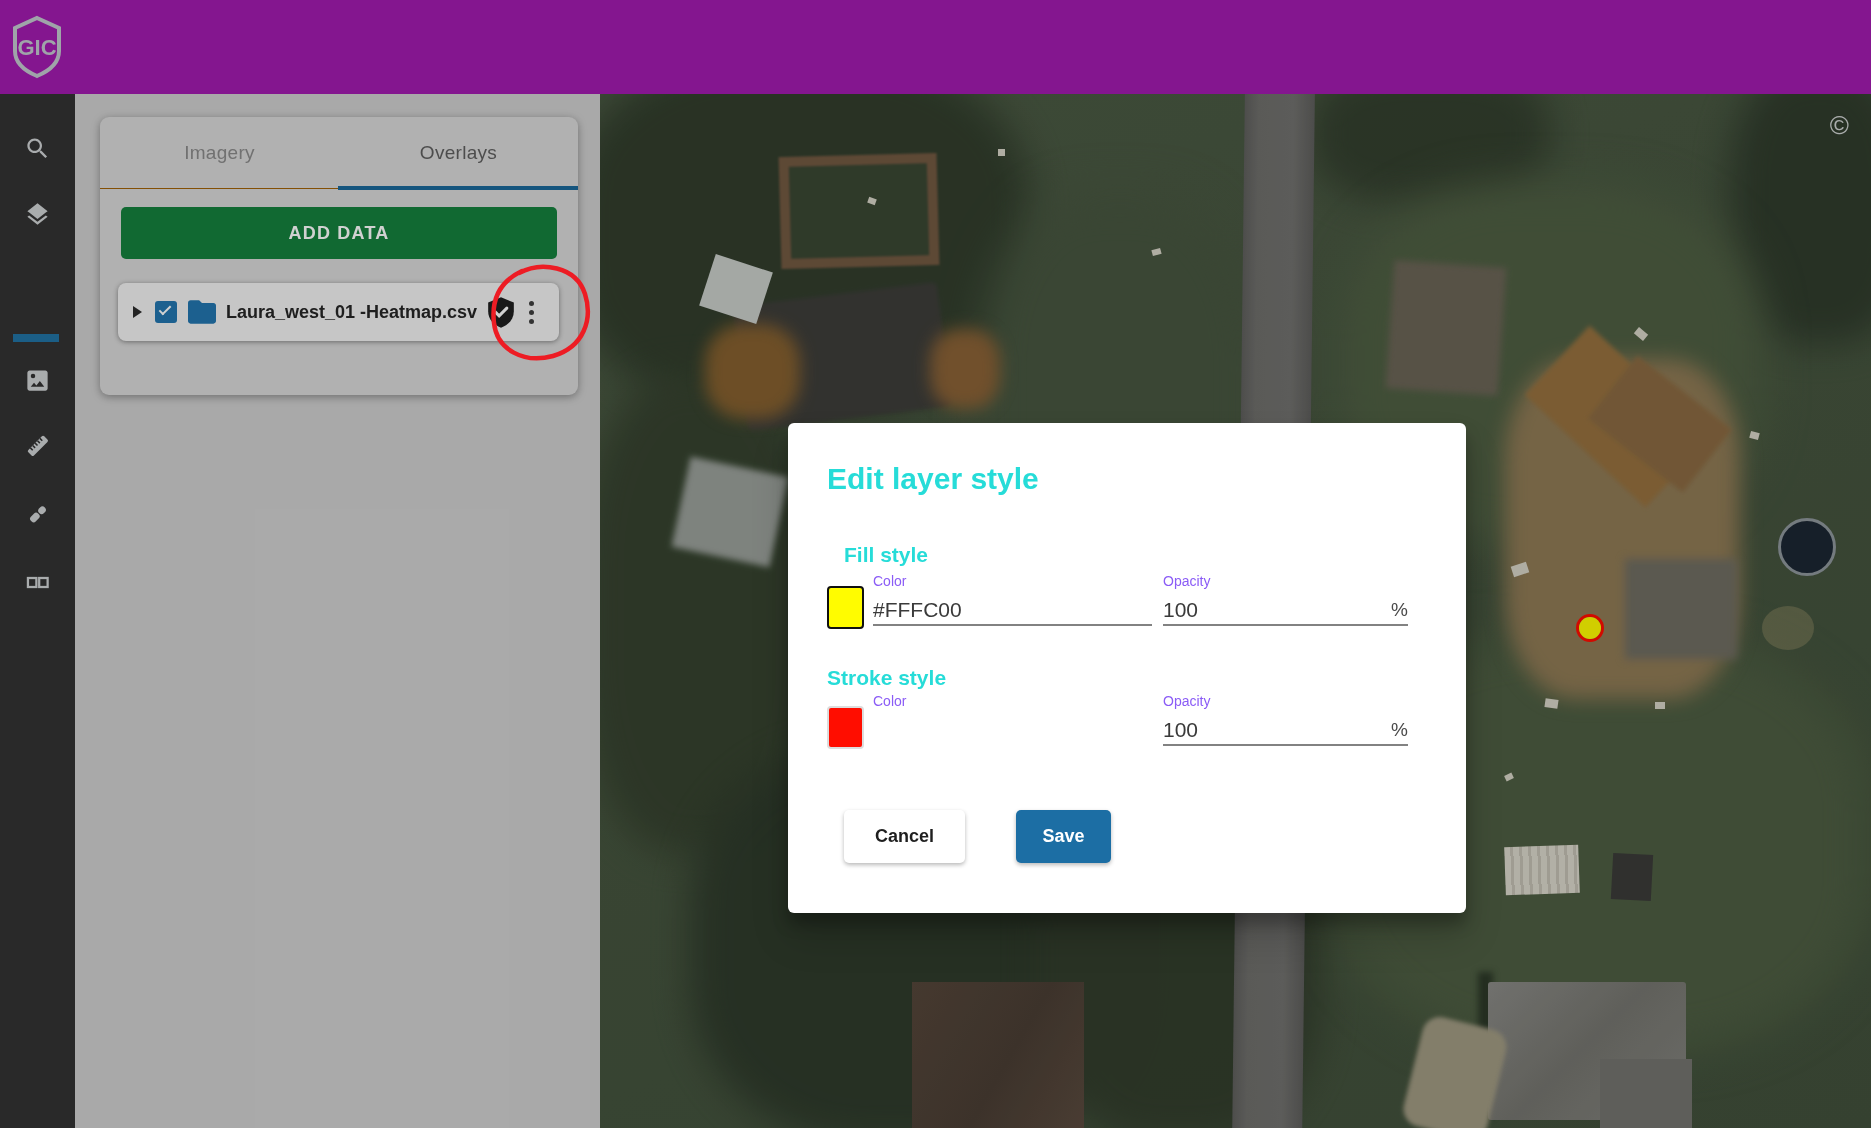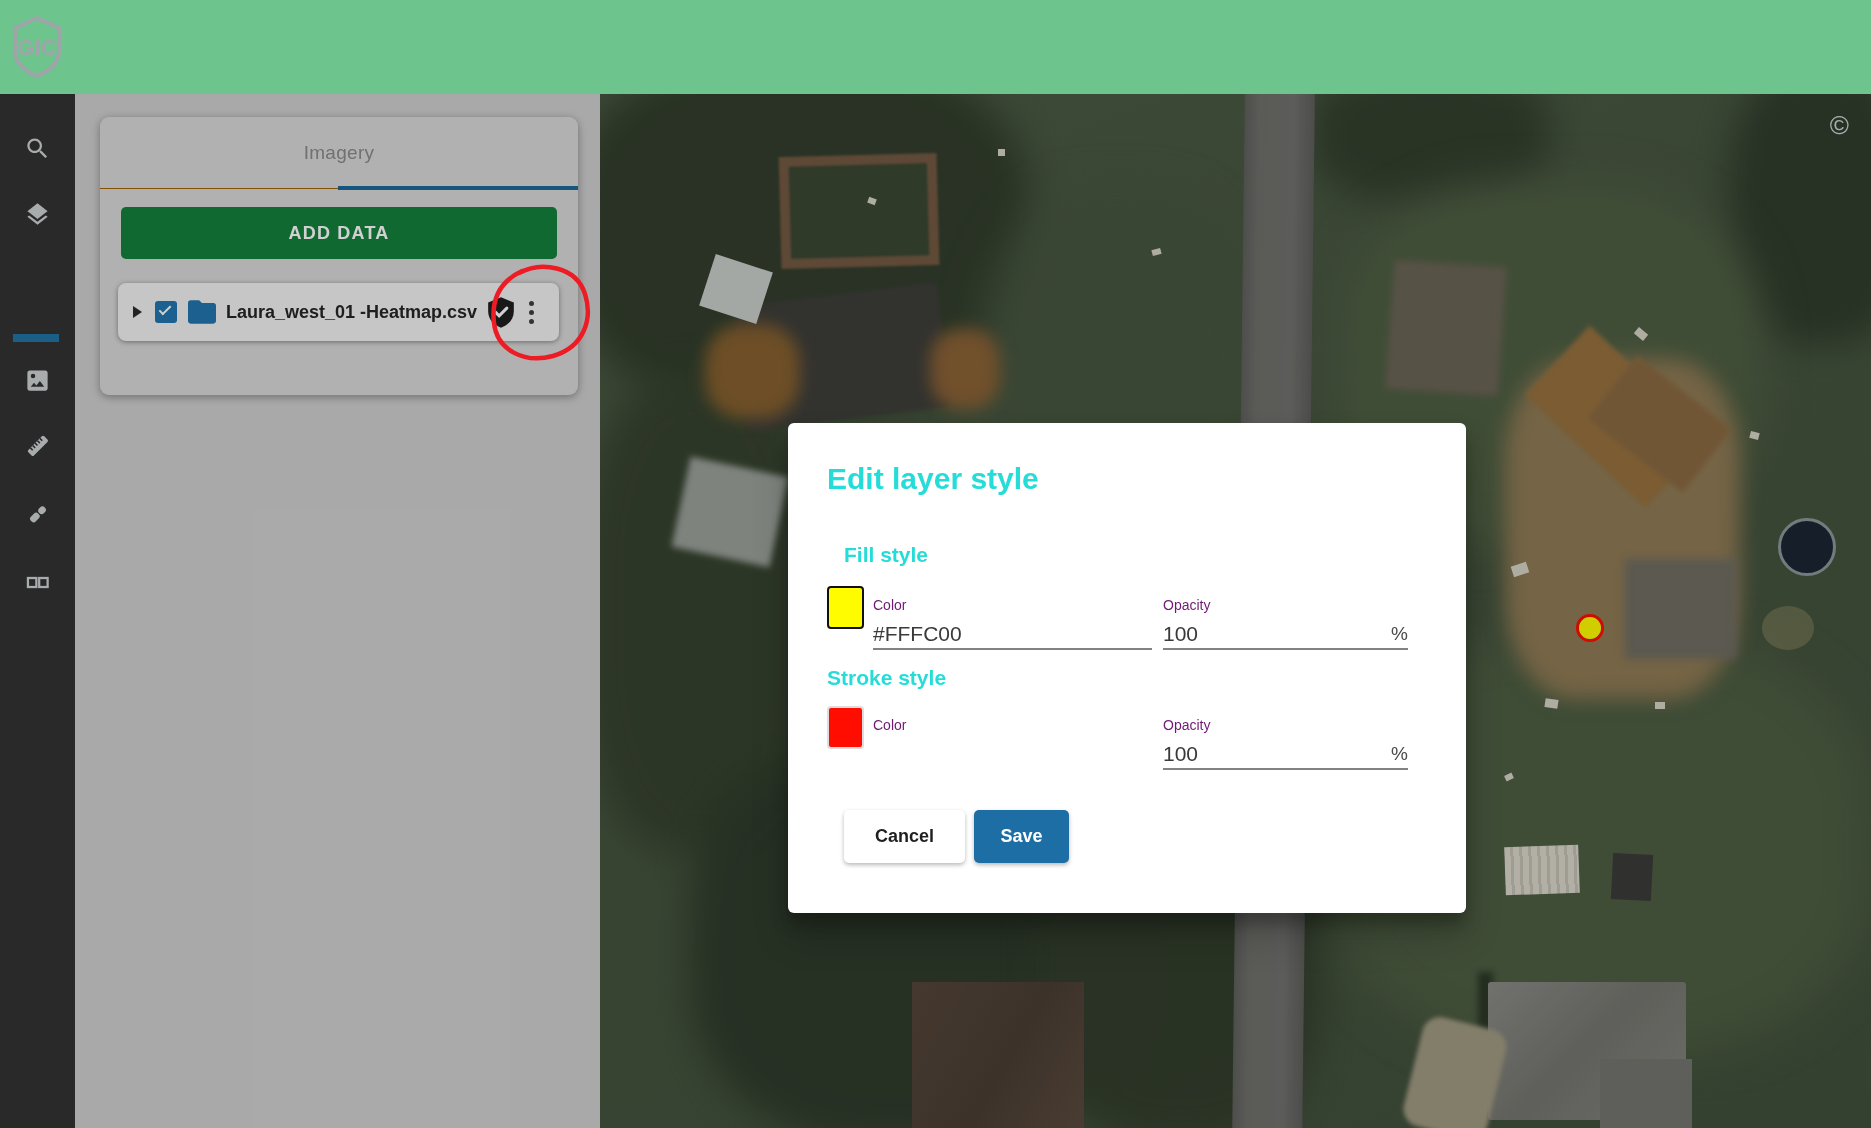--- a/index.html
+++ b/index.html
@@ -13,21 +13,21 @@
   .tree { background:#333f2e; filter:blur(18px); border-radius:40%; opacity:.95; }
   .lawn { filter:blur(22px); border-radius:40%; }
   .speck { position:absolute; background:#d6d3c6; }
   .map-road { position:absolute; left:645px; top:-10px; width:70px; height:1060px; background:linear-gradient(90deg,#5f5f5d,#6e6e6b 20%,#71716e 70%,#5e5e5c); transform:rotate(0.7deg); transform-origin:50% 0; }
   .foundation { position:absolute; left:180px; top:61px; width:158px; height:112px; border:10px solid #7a5c44; background:#3b4834; transform:rotate(-1.5deg); filter:blur(1px); opacity:.9; }
   .attribution { position:absolute; right:22px; top:16px; font-size:26px; color:rgba(236,239,240,.85); }
   .marker-outer { position:absolute; left:976px; top:520px; width:28px; height:28px; border-radius:50%; border:3px solid #FF0D00; }
   .marker-inner { width:100%; height:100%; border-radius:50%; }
 
   
-  .header { position:absolute; left:0; top:0; width:1871px; height:94px; background:#86efac; z-index:2; }
+  .header { position:absolute; left:0; top:0; width:1871px; height:94px; background:#a21caf; z-index:2; }
   .logo { position:absolute; left:9px; top:15px; }
   .sidebar { position:absolute; left:0; top:94px; width:75px; height:1034px; background:#333333; z-index:2; }
   .side-item { position:absolute; left:0; width:75px; height:56px; display:flex; align-items:center; justify-content:center; }
   .side-item svg { width:27px; height:27px; }
   .active-bar { position:absolute; left:13px; top:240px; width:46px; height:8px; background:#2173A4; }
 
   
   .panel-bg { position:absolute; left:75px; top:94px; width:525px; height:1034px; background:#cfcfcf; z-index:1; }
   .tab-card { position:absolute; left:100px; top:117px; width:478px; height:278px; background:#d8d8d8; border-radius:9px; box-shadow:0 2px 8px rgba(0,0,0,.35); z-index:3; }
   .tabs { position:relative; display:flex; height:72px; border-bottom:1px solid #a16207; }
@@ -53,28 +53,28 @@
   .section-h { position:absolute; left:39px; font-size:21px; font-weight:bold; color:#26DCD8; }
   .sec-fill-h { top:120px;margin-left:17px; } .sec-stroke-h { top:243px; }
   .style-row { position:absolute; left:39px; right:58px; height:62px; }
   .row-fill { top:150px; } .row-stroke { top:270px; }
   .swatch { position:absolute; left:0; top:13px; width:37px; height:43px; border-radius:4px; }
   .swatch.fill-swatch { border:2.5px solid #101010; }
   .swatch.stroke-swatch { border:2.5px solid #dddddd; }
   .field { position:absolute; top:0; }
   .field-color { left:46px; width:279px; }
   .field-opacity { left:336px; width:245px; }
-  .field-label { font-size:14px; color:#701a75;margin-top:24px; }
+  .field-label { font-size:14px; color:#8b5cf6; }
   .field-line { margin-top:4px; height:33px; border-bottom:2px solid #828282; display:flex; align-items:flex-end; justify-content:space-between; }
   .field-value { font-size:21px; color:#3a3a3a; padding-bottom:2px; }
   .unit { font-size:19px; color:#4a4a4a; padding-bottom:3px; }
   .dlg-buttons { position:absolute; left:56px; top:387px; display:flex; gap:9px; }
   .btn { border:none; border-radius:5px; height:53px; font-family:inherit; font-size:18px; font-weight:bold; cursor:pointer; box-shadow:0 2px 4px rgba(0,0,0,.28); }
   .btn-cancel { width:121px; background:#ffffff; color:#1f1f1f; }
-  .btn-save { width:95px; background:#1C6EA4; color:#ffffff; }
+  .btn-save { width:95px; background:#1C6EA4; color:#ffffff;margin-left:42px; }
 
   
   .annotation { position:absolute; left:486px; top:260px; z-index:30; pointer-events:none; }
 </style>
 </head>
 <body>
 
 <div class="map">
 
   <div class="blob tree" style="left:-30px;top:-40px;width:460px;height:360px;background:#313d2c;"></div>
@@ -190,20 +190,21 @@
         <rect x="3.5" y="8" width="7.5" height="8" fill="none" stroke="#cfd2d4" stroke-width="2"></rect>
         <rect x="13.5" y="8" width="7.5" height="8" fill="none" stroke="#cfd2d4" stroke-width="2"></rect>
       </svg>
   </div>
 </div>
 
 <div class="panel-bg"></div>
 <div class="tab-card">
   <div class="tabs">
     <div class="tab">Imagery</div>
+    <div class="tab active">Overlays</div>
     <div class="tab-underline"></div>
   </div>
   <button class="add-data">ADD DATA</button>
   <div class="layer-row">
     <span class="expand-arrow"></span>
     <span class="checkbox">
         <span class="tick"></span>
       </span>
     <span class="folder-icon">
       <svg viewBox="0 0 24 20">

